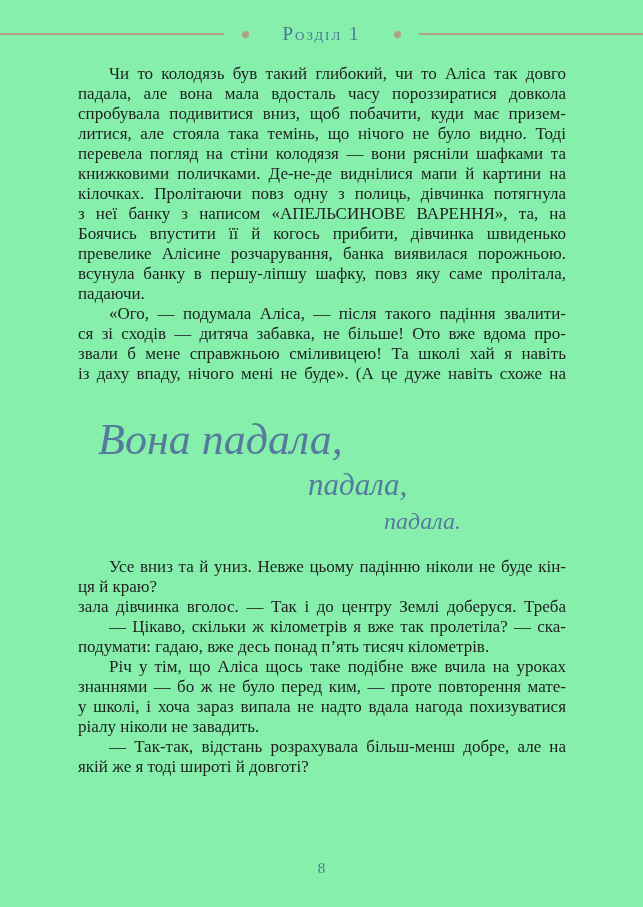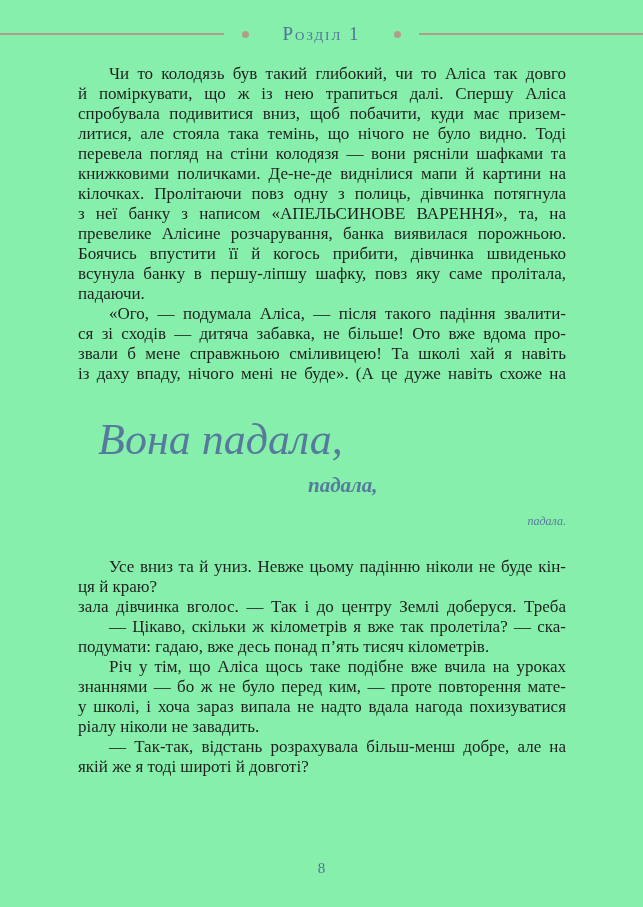--- a/index.html
+++ b/index.html
@@ -74,32 +74,30 @@
     margin-bottom: 24px;
     color: var(--falling-blue, #567a9c);
     font-style: italic;
   }
   .falling .f1 {
     font-size: 44px;
     line-height: 52px;
     padding-left: 20px;
   }
   .falling .f2 {
-    font-size: 21px;
+    font-size: 31px;
     line-height: 34px;
     padding-left: 230px;
     margin-top: 2px;
-    font-weight: bold;
   }
   .falling .f3 {
-    font-size: 12px;
+    font-size: 24px;
     line-height: 24px;
     padding-left: 306px;
     margin-top: 7px;
-    text-align: right;
   }
 
   
   .page-footer {
     position: absolute;
     bottom: 30px;
     left: 0;
     right: 0;
     text-align: center;
   }
@@ -118,29 +116,29 @@
     <span class="dot"></span>
     <h1 class="chapter-title">Розділ 1</h1>
     <span class="dot"></span>
     <span class="rule"></span>
   </header>
 
   <main class="text-block">
     <div id="paras-top">
         <div class="para">
           <div class="line j first">Чи то колодязь був такий глибокий, чи то Аліса так довго</div>
-          <div class="line j">й поміркувати, що ж із нею трапиться далі. Спершу Аліса</div>
+          <div class="line j">падала, але вона мала вдосталь часу пороззиратися довкола</div>
           <div class="line j">спробувала подивитися вниз, щоб побачити, куди має призем-</div>
           <div class="line j">литися, але стояла така темінь, що нічого не було видно. Тоді</div>
           <div class="line j">перевела погляд на стіни колодязя — вони рясніли шафками та</div>
           <div class="line j">книжковими поличками. Де-не-де виднілися мапи й картини на</div>
           <div class="line j">кілочках. Пролітаючи повз одну з полиць, дівчинка потягнула</div>
           <div class="line j">з неї банку з написом «АПЕЛЬСИНОВЕ ВАРЕННЯ», та, на</div>
+          <div class="line j">Боячись впустити її й когось прибити, дівчинка швиденько</div>
           <div class="line j">превелике Алісине розчарування, банка виявилася порожньою.</div>
-          <div class="line j">Боячись впустити її й когось прибити, дівчинка швиденько</div>
           <div class="line j">всунула банку в першу-ліпшу шафку, повз яку саме пролітала,</div>
           <div class="line">падаючи.</div>
         </div>
         <div class="para">
           <div class="line j first">«Ого, — подумала Аліса, — після такого падіння звалити-</div>
           <div class="line j">ся зі сходів — дитяча забавка, не більше! Ото вже вдома про-</div>
           <div class="line j">звали б мене справжньою сміливицею! Та школі хай я навіть</div>
           <div class="line j">із даху впаду, нічого мені не буде». (А це дуже навіть схоже на</div>
         </div>
       </div>

